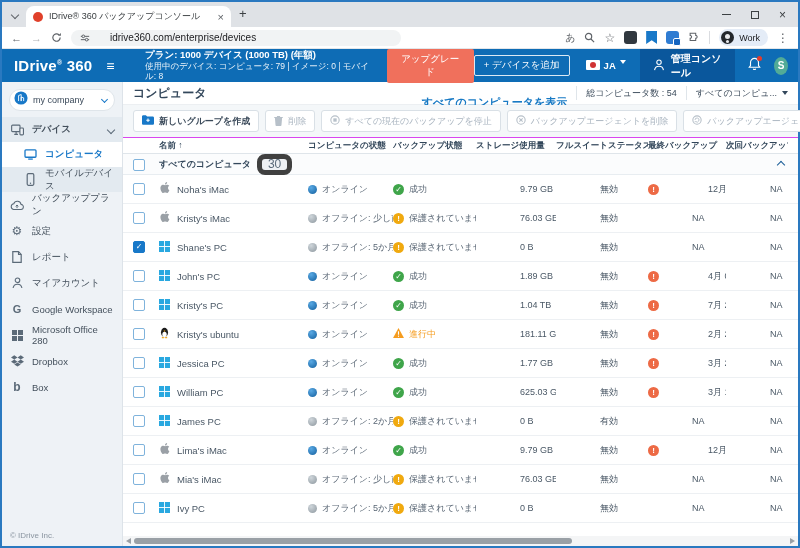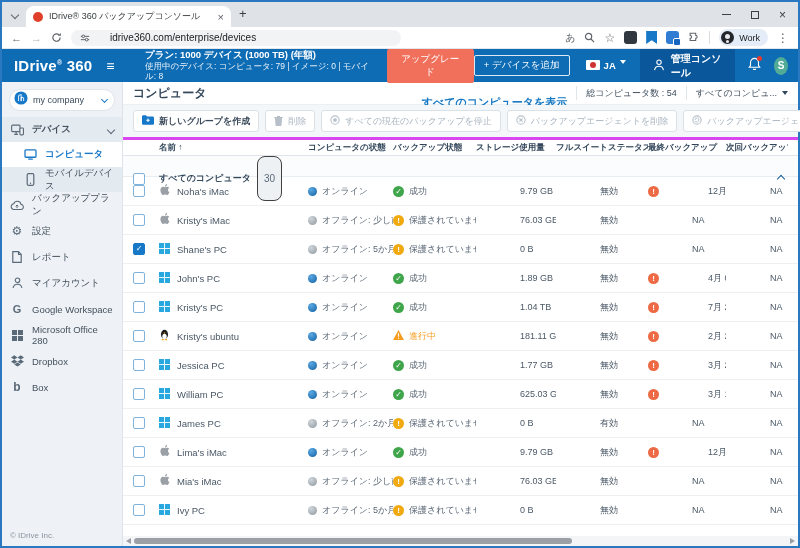--- a/index.html
+++ b/index.html
@@ -84,32 +84,32 @@
   .title-right { margin-left:auto; display:flex; align-items:center; gap:9px; }
   .show-all { font-size:11px; color:#1779c4; font-weight:bold; white-space:nowrap;margin-top:18px; }
   .v-div { width:1px; height:14px; background:#dfe5ea; }
   .total-label { font-size:9px; color:#3b4a5a; white-space:nowrap; }
   .scope-dd { display:flex; align-items:center; gap:5px; font-size:9px; color:#3b4a5a; white-space:nowrap; }
   .caret-dk { width:0; height:0; border-left:3.5px solid transparent; border-right:3.5px solid transparent; border-top:4px solid #33475b; }
   .searchbox { display:flex; align-items:center; border:1px solid #dfe5ea; border-radius:2px; height:19px; width:172px; padding:0 6px; gap:5px; background:#fff; }
   .searchbox input { border:none; outline:none; flex:1; font-size:9px; color:#3b4a5a; font-family:inherit; background:transparent; min-width:0; }
   .searchbox input::placeholder { color:#9aa5b0; }
 
-  .toolbar { background:#f4f7f9; display:flex; align-items:flex-end; gap:6px; padding:5px 10px; border-bottom:3px solid #d946ef; }
+  .toolbar { background:#f4f7f9; display:flex; align-items:flex-end; gap:6px; padding:5px 10px; border-bottom:1px solid #d946ef; }
   .tb-btn { display:flex; align-items:center; gap:5px; background:#fff; border:1px solid #d9e0e6; border-radius:3px; height:22px; padding:0 8px; font-size:9px; color:#3b4a5a; font-weight:bold; font-family:inherit; white-space:nowrap; }
   .tb-btn.disabled { color:#aab5c0; font-weight:normal; }
 
   .grid { display:grid; grid-template-columns:26px 149px 85px 83px 80px 92px 78px 1fr; align-items:center; padding:0 10px; }
   .thead { height:16px; border-bottom:1px solid #dfe5ea; }
   .th { font-size:8.5px; font-weight:bold; color:#33475b; white-space:nowrap; overflow:hidden; }
   .sort-arrow { font-size:8.5px; color:#33475b; }
 
   .grouprow { height:21px; border-bottom:1px solid #e8edf1; background:#fbfcfd; }
   .group-label { font-size:9px; font-weight:bold; color:#33475b; display:flex; align-items:center; gap:6px; grid-column:2 / span 6; }
-  .count-badge { background:#eef1f4; border:1px solid #404040; border-radius:8px; font-size:10px; font-weight:normal; color:#5a6a7a; padding:16px 6px; line-height:11px; }
+  .count-badge { background:#eef1f4; border:5px solid #404040; border-radius:8px; font-size:12px; font-weight:normal; color:#5a6a7a; padding:0 6px; line-height:11px; }
   .collapse-chev { justify-self:end; width:6px; height:6px; border-right:1.6px solid #1b5e97; border-bottom:1.6px solid #1b5e97; transform:rotate(-135deg); margin-right:4px; }
 
   .rows { overflow:hidden; flex:1; }
   .row { height:29px; border-bottom:1px solid #edf0f3; }
   .cb { width:12px; height:12px; border:1px solid #7fb3dc; border-radius:2px; background:#fff; display:flex; align-items:center; justify-content:center; }
   .cb.checked { background:#1878c8; border-color:#1878c8; color:#fff; font-size:8px; line-height:1; }
   .name-cell { display:flex; align-items:center; gap:7px; min-width:0; }
   .dev-name { font-size:9.5px; color:#4a5866; white-space:nowrap; overflow:hidden; }
   .stat-cell { display:flex; align-items:center; gap:5px; font-size:9px; color:#5a6775; white-space:nowrap; overflow:hidden; }
   .dot { width:9px; height:9px; border-radius:50%; flex:0 0 auto; }

